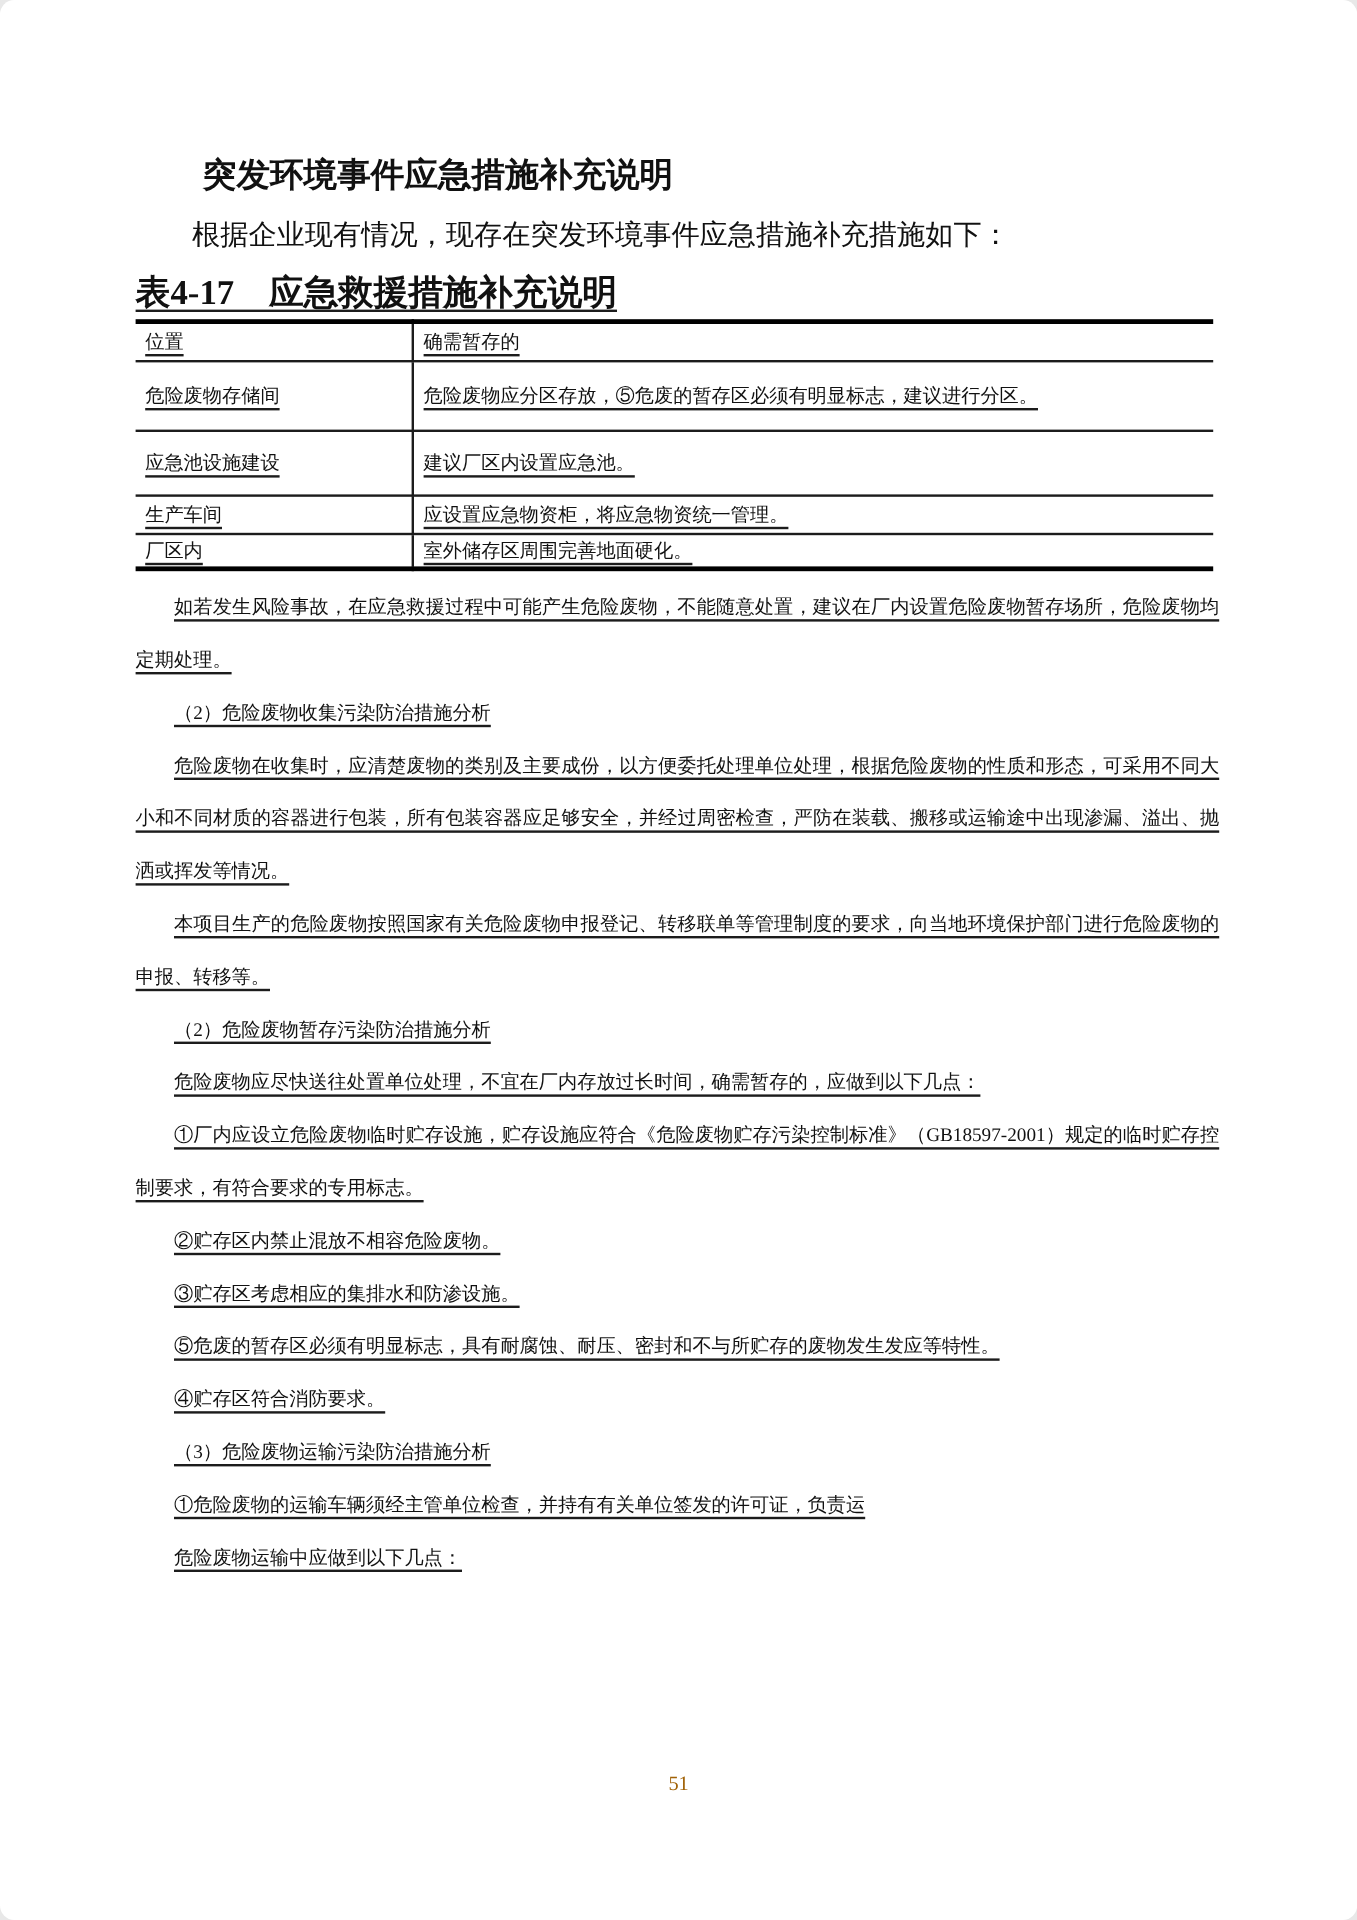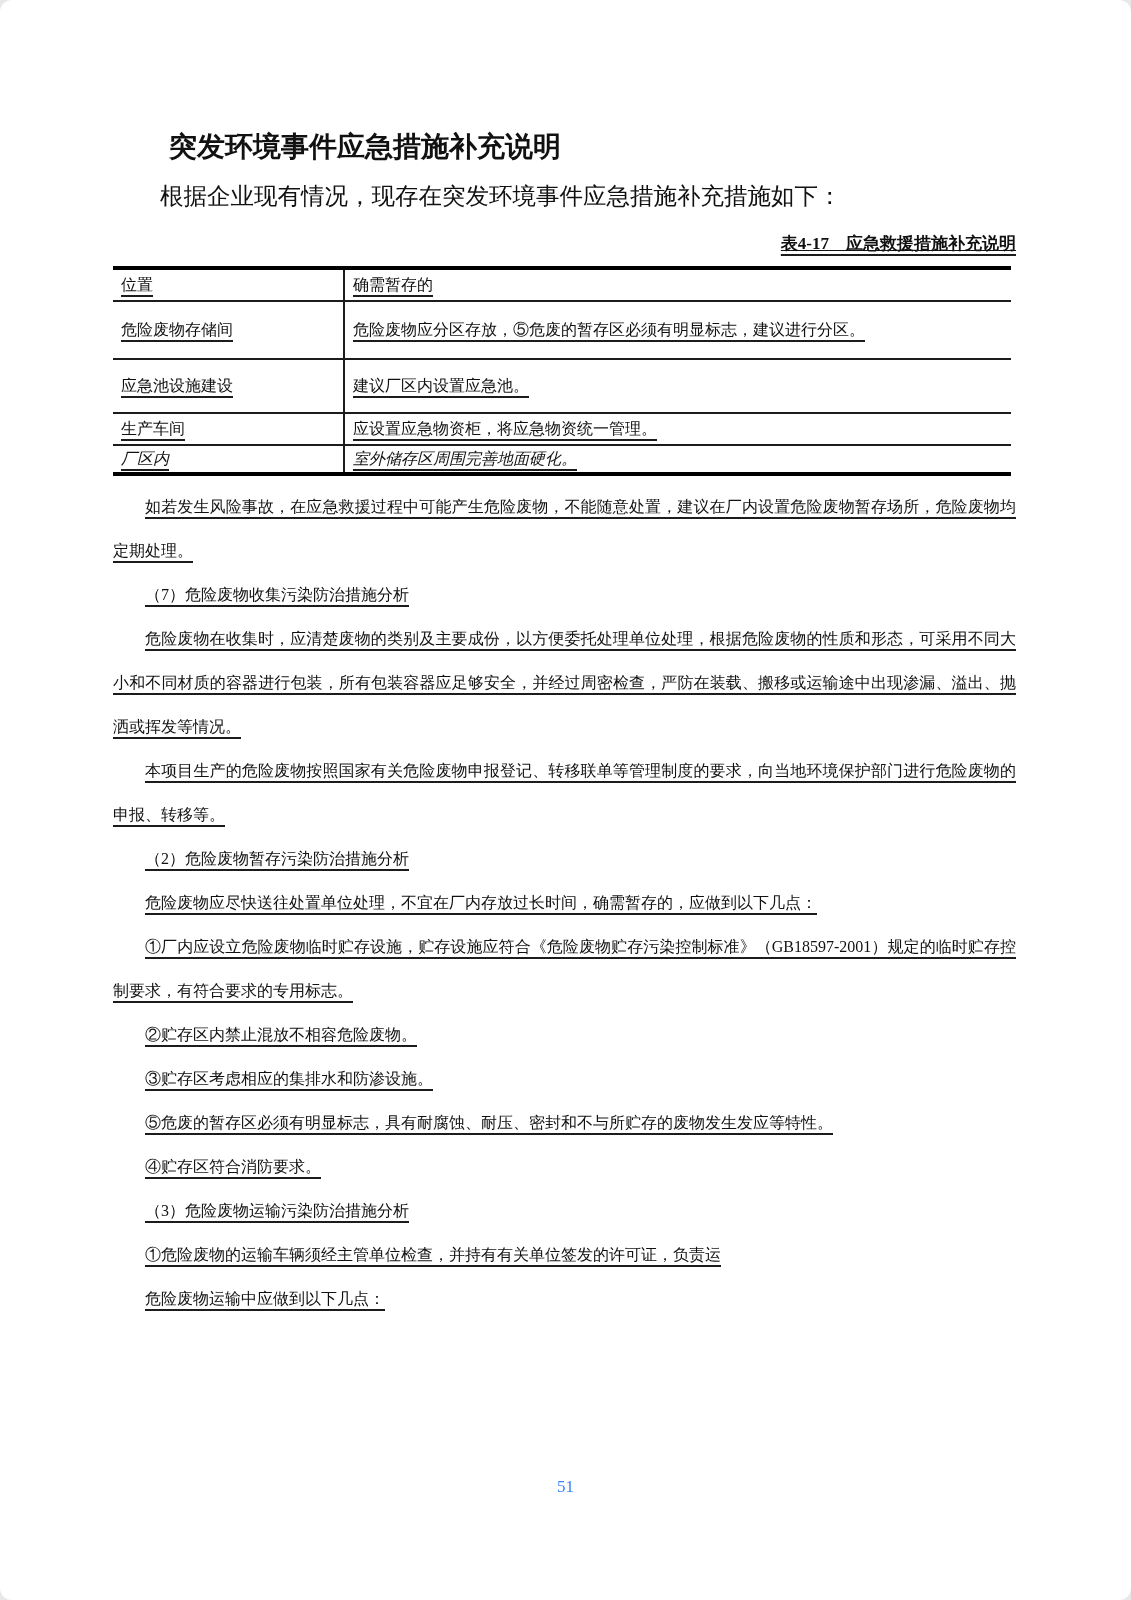--- a/index.html
+++ b/index.html
@@ -29,25 +29,24 @@
     white-space: nowrap;
   }
   .intro {
     margin: 15px 0 0 0;
     font-size: 23.5px;
     line-height: 34px;
     text-indent: 2em;
   }
   .tbl-title {
     margin: 17px 0 0 0;
-    text-align: right;
+    text-align: left;
     font-weight: bold;
-    font-size: 17px;
+    font-size: 29px;
     line-height: 28px;
-    text-decoration: underline;
   }
   table.measures {
     margin-top: 8px;
     border-collapse: collapse;
     width: 898px;
     border-top: 4px solid #000000;
     border-bottom: 4px solid #000000;
     font-size: 16px;
     table-layout: fixed;
   }
@@ -56,21 +55,21 @@
     padding: 0 4px 0 8px;
     border-bottom: 2px solid #1c1c1c;
     overflow: hidden;
   }
   table.measures tr:last-child td { border-bottom: none; }
   table.measures td.c1 { border-right: 2px solid #1c1c1c; width: 218px; }
   tr.hdr td { height: 30px; }
   tr.r0 td { height: 56px; }
   tr.r1 td { height: 52px; }
   tr.r2 td { height: 30px; margin-left: 28px; }
-  tr.r3 td { height: 26px; font-style: italic; }
+  tr.r3 td { height: 26px; }
   .u {
     text-decoration: underline;
     text-decoration-thickness: 2px;
     text-underline-offset: 5px;
     text-decoration-color: #1c1c1c;
   }
   .bodytext { margin-top: 9px; }
   .bodytext p {
     margin: 0;
     font-size: 16px;
@@ -78,21 +77,21 @@
     text-indent: 2em;
     text-align: justify;
   }
   .page-number {
     position: absolute;
     left: 0;
     top: 1477px;
     width: 100%;
     text-align: center;
     font-size: 17px;
-    color: #3b82f6;
+    color: #a16207;
   }
 </style>
 </head>
 <body>
 
 <div class="page">
   <div class="content">
 
     <h1 class="section-heading">突发环境事件应急措施补充说明</h1>
 
@@ -120,21 +119,21 @@
       </tr>
       <tr class="r3">
         <td class="c1"><span class="u">厂区内</span></td>
         <td class="c2"><span class="u">室外储存区周围完善地面硬化。</span></td>
       </tr>
     </tbody>
       </table>
 
     <div class="bodytext">
       <p class="u">如若发生风险事故，在应急救援过程中可能产生危险废物，不能随意处置，建议在厂内设置危险废物暂存场所，危险废物均定期处理。</p>
-      <p class="u">（7）危险废物收集污染防治措施分析</p>
+      <p class="u">（2）危险废物收集污染防治措施分析</p>
       <p class="u">危险废物在收集时，应清楚废物的类别及主要成份，以方便委托处理单位处理，根据危险废物的性质和形态，可采用不同大小和不同材质的容器进行包装，所有包装容器应足够安全，并经过周密检查，严防在装载、搬移或运输途中出现渗漏、溢出、抛洒或挥发等情况。</p>
       <p class="u">本项目生产的危险废物按照国家有关危险废物申报登记、转移联单等管理制度的要求，向当地环境保护部门进行危险废物的申报、转移等。</p>
       <p class="u">（2）危险废物暂存污染防治措施分析</p>
       <p class="u">危险废物应尽快送往处置单位处理，不宜在厂内存放过长时间，确需暂存的，应做到以下几点：</p>
       <p class="u">①厂内应设立危险废物临时贮存设施，贮存设施应符合《危险废物贮存污染控制标准》（GB18597-2001）规定的临时贮存控制要求，有符合要求的专用标志。</p>
       <p class="u">②贮存区内禁止混放不相容危险废物。</p>
       <p class="u">③贮存区考虑相应的集排水和防渗设施。</p>
       <p class="u">⑤危废的暂存区必须有明显标志，具有耐腐蚀、耐压、密封和不与所贮存的废物发生发应等特性。</p>
       <p class="u">④贮存区符合消防要求。</p>
       <p class="u">（3）危险废物运输污染防治措施分析</p>

